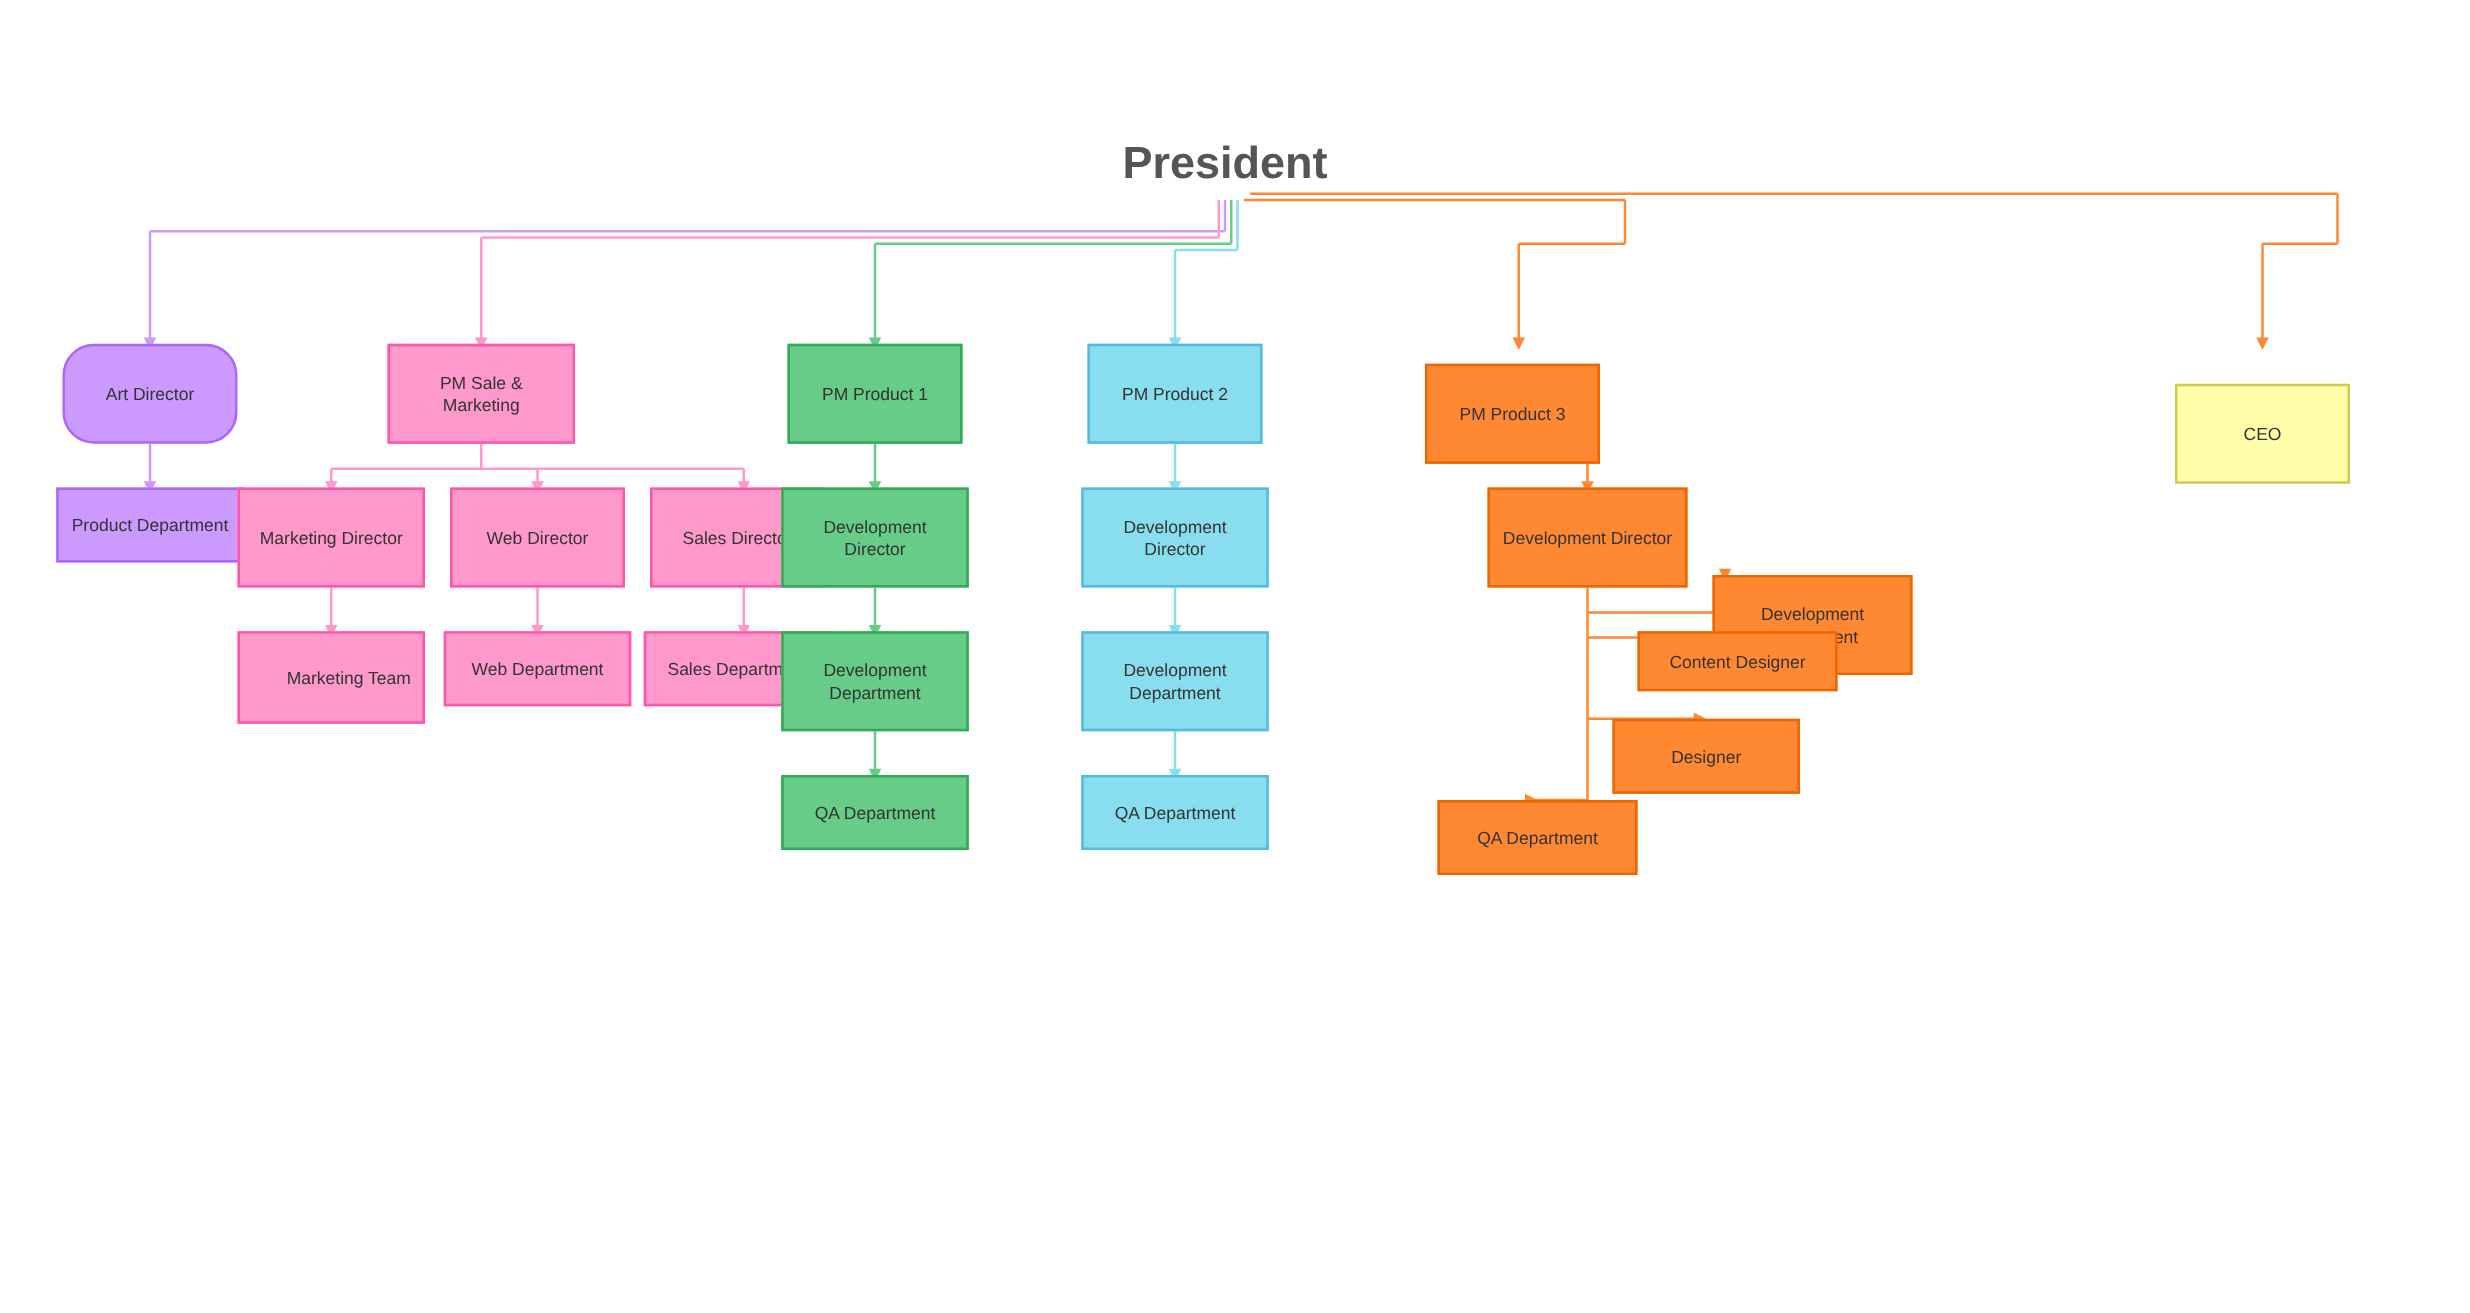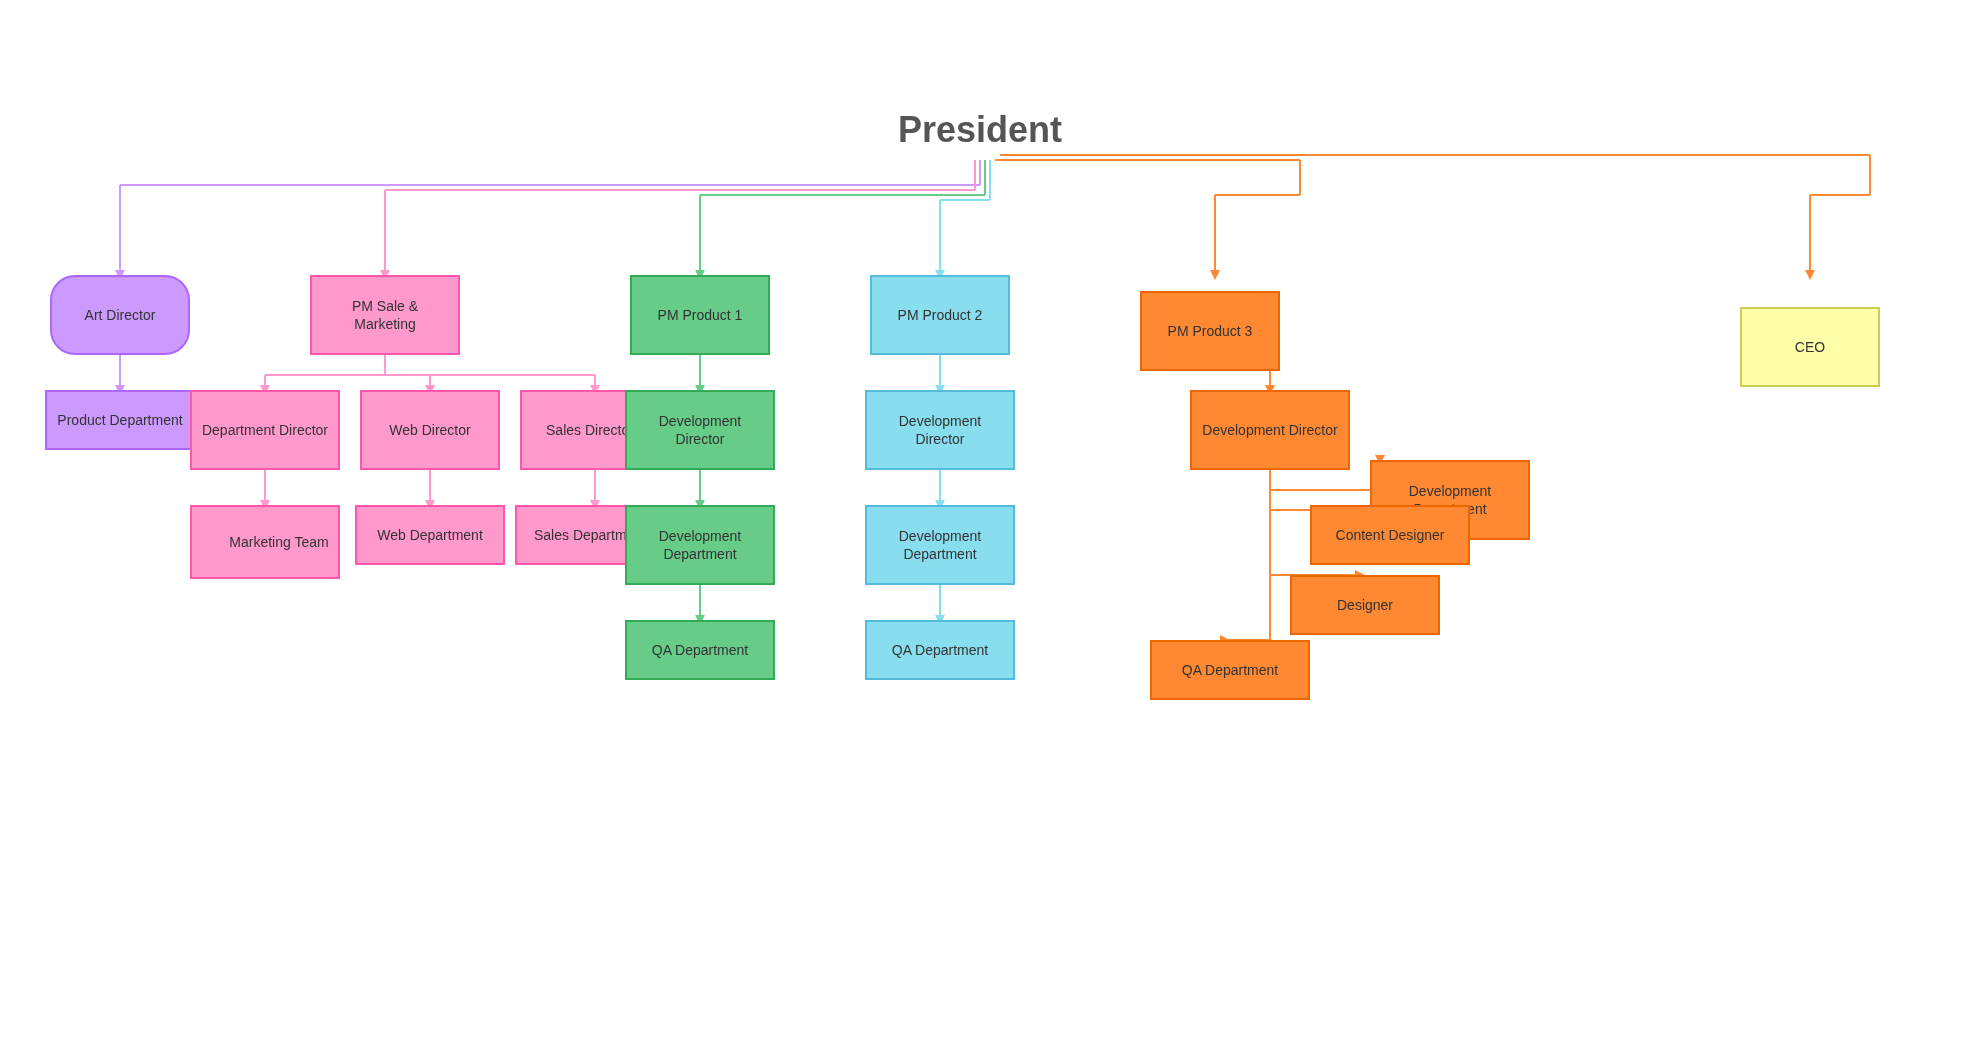--- a/index.html
+++ b/index.html
@@ -192,21 +192,21 @@
       color: #333;
     }
     .node-dev-dept-3 {
       width: 160px; height: 80px;
       top: 460px; left: 1370px;
       background: #ff8833;
       border-color: #ee6600;
       color: #333;
     }
     .node-content-designer {
-      width: 160px; height: 60px;
+      width: 160px; height: 48px;
       top: 505px; left: 1310px;
       background: #ff8833;
       border-color: #ee6600;
       color: #333;
     }
     .node-designer {
       width: 150px; height: 60px;
       top: 575px; left: 1290px;
       background: #ff8833;
       border-color: #ee6600;
@@ -335,21 +335,21 @@
     <span>Art Director</span>
   </div>
   <div class="node node-design-dept">
     <span>Product Department</span>
   </div>
 
   <div class="node node-pm-sale-marketing">
     <span>PM Sale &amp; Marketing</span>
   </div>
   <div class="node node-marketing-director">
-    <span>Department Director</span>
+    <span>Marketing Director</span>
   </div>
   <div class="node node-web-director">
     <span>Web Director</span>
   </div>
   <div class="node node-sales-director">
     <span>Sales Director</span>
   </div>
   <div class="node node-marketing-team">
     <span>Marketing Team</span>
   </div>

